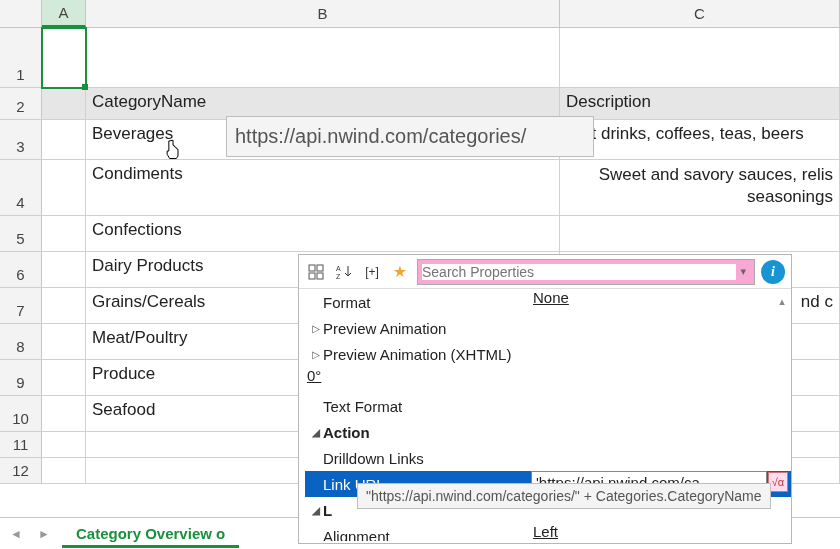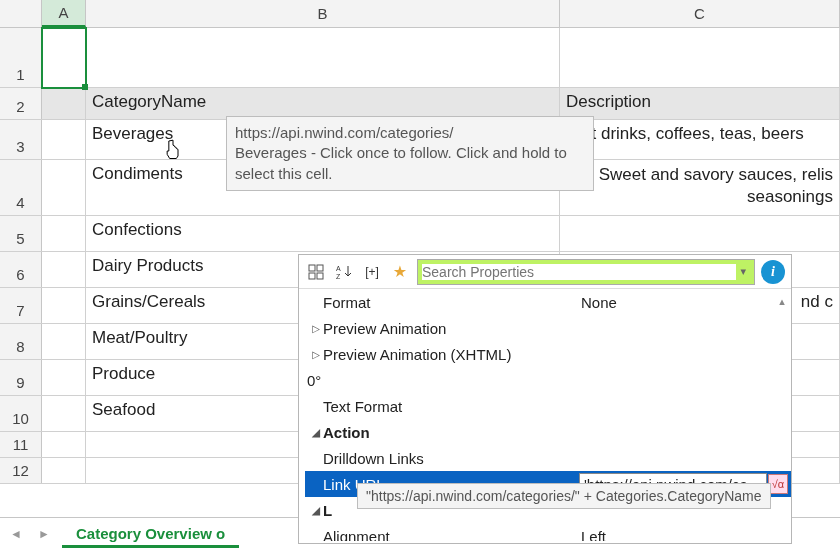--- a/index.html
+++ b/index.html
@@ -99,21 +99,21 @@
     z-index: 10;
   }
 
   .tooltip {
     position: absolute;
     left: 226px; top: 116px;
     width: 368px;
     background: #f4f4f4;
     border: 1px solid #bdbdbd;
     padding: 6px 8px;
-    font-size: 15px;
+    font-size: 20px;
     color: #555;
     line-height: 1.35;
     z-index: 9;
   }
 
   
   .props {
     position: absolute;
     left: 298px; top: 254px;
     width: 494px;
@@ -136,21 +136,21 @@
     display: flex; align-items: center; justify-content: center;
     color: #444;
   }
   .search-wrap {
     flex: 1;
     display: flex;
     align-items: center;
     border: 1px solid #aaa;
     height: 26px;
     padding: 0 4px;
-    background: #bef264;
+    background: #f9a8d4;
   }
   .search-wrap input {
     flex: 1; border: none; outline: none;
     font-size: 14px; color: #666;
   }
   .chev { color: #666; font-size: 11px; padding: 0 4px; }
   .info-btn {
     width: 24px; height: 24px;
     border-radius: 50%;
     background: #1893d3;
@@ -163,32 +163,30 @@
   }
   .props-body {
     position: relative;
     padding-left: 6px;
     height: 252px;
     overflow: hidden;
   }
   .prop-row {
     display: flex;
     height: 26px;
-    align-items: center;
     font-size: 15px;
-    gap: 48px;
   }
   .prop-label {
     width: 226px;
     display: flex;
     align-items: center;
     color: #222;
     padding-left: 4px;
   }
-  .prop-val { flex: 1; color: #222; padding-left: 2px; }
+  .prop-val { flex: 1; color: #222; padding-left: 2px; text-decoration: underline; }
   .tri {
     width: 14px;
     font-size: 10px;
     color: #555;
     display: inline-flex;
     justify-content: center;
   }
   .indent { width: 14px; display: inline-block; }
   .prop-group .prop-label { font-weight: bold; }
   .prop-row.selected {
@@ -352,21 +350,20 @@
     <div class="fill-handle"></div>
   </div>
 </div>
 
 <svg class="cursor" viewBox="0 0 24 28">
   <path d="M7 2 v12 h-2 v4 l3 5 h8 l2-3 v-8 l-2-1 v-1 l-2-1 v-1 l-2-1 v-6 z" fill="#fff" stroke="#000" stroke-width="1.2"></path>
 </svg>
 
 <div class="tooltip">
   <span>https://api.nwind.com/categories/</span><br>
-  <span>Beverages - Click once to follow. Click and hold to select this cell.</span>
 </div>
 
 <div class="props">
   <div class="props-toolbar">
     <div class="tb-btn">
       <svg width="16" height="16" viewBox="0 0 16 16">
           <rect x="1" y="1" width="6" height="6" fill="none" stroke="#555"></rect>
           <rect x="9" y="1" width="6" height="6" fill="none" stroke="#555"></rect>
           <rect x="1" y="9" width="6" height="6" fill="none" stroke="#555"></rect>
           <rect x="9" y="9" width="6" height="6" fill="none" stroke="#555"></rect>

